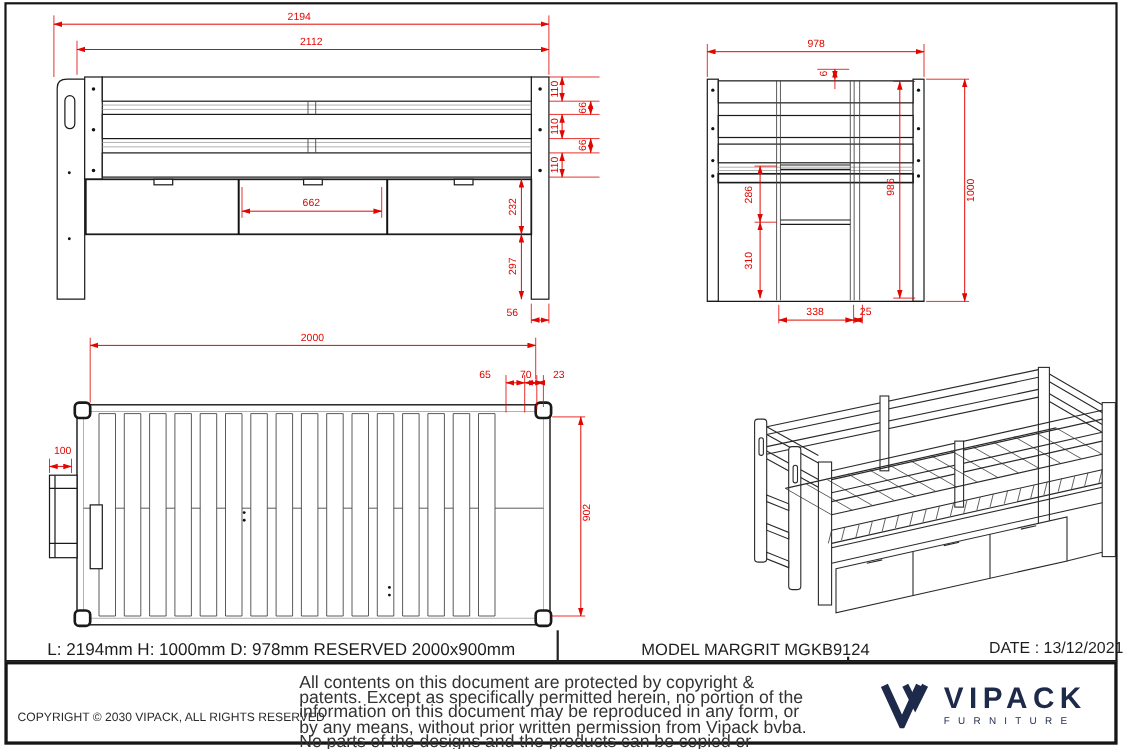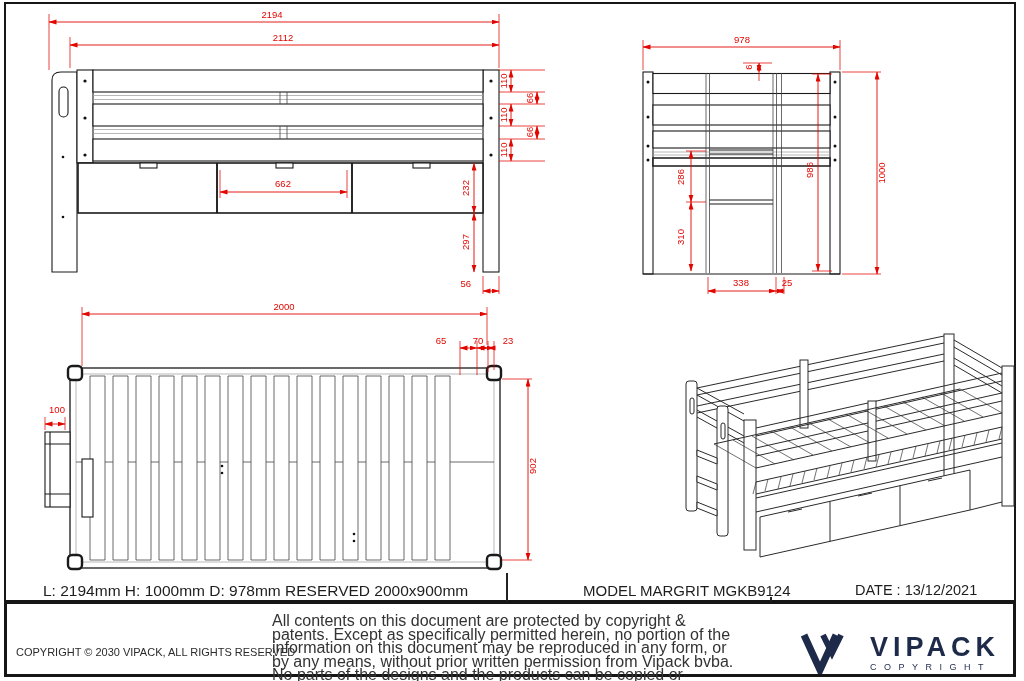--- a/index.html
+++ b/index.html
@@ -5,24 +5,24 @@
   html,body{margin:0;padding:0;background:#fff;width:1024px;height:681px;overflow:hidden;
     font-family:"Liberation Sans",sans-serif;}
   .abs{position:absolute;}
   .frame-main{left:4px;top:2px;width:1012px;height:600px;border:2px solid #161616;box-sizing:border-box;background:#fff;z-index:1;}
   .frame-footer{left:4px;top:601px;width:1012px;height:76px;border:3px solid #161616;box-sizing:border-box;background:#fff;z-index:3;}
   #dwg{left:0;top:0;z-index:2;}
   .divider{background:#222;z-index:2;}
   .txt{z-index:4;color:#1d1d1d;white-space:nowrap;}
   .size-line{left:43px;top:582px;font-size:15.5px;}
   .model-line{left:583px;top:582px;font-size:15px;}
-  .date-line{left:855px;top:582px;font-size:14.5px;}
+  .date-line{left:899px;top:582px;font-size:14.5px;}
   .copyright{left:16px;top:646px;font-size:11px;color:#2b2b2b;}
   .legal{left:272px;top:614px;width:472px;font-size:16px;line-height:13.5px;color:#333;white-space:normal;z-index:4;}
-  .logo{left:800px;top:620px;z-index:4;display:flex;align-items:center;gap:24px;margin-top:12px;}
+  .logo{left:800px;top:620px;z-index:4;display:flex;align-items:center;gap:12px;}
   .logo-txt{display:flex;flex-direction:column;}
   .logo-name{font-size:27px;font-weight:bold;letter-spacing:5px;color:#1e2a4a;line-height:26px;}
   .logo-sub{font-size:9px;letter-spacing:7.5px;color:#1e2a4a;margin-top:2px;}
   
   .part{stroke:#1a1a1a;stroke-width:1.1;fill:#fff;}
   .lnk{stroke:#1a1a1a;stroke-width:1.1;fill:none;}
   .thick{stroke:#111;stroke-width:1.8;fill:none;}
   .thin{stroke:#9a9a9a;stroke-width:0.7;fill:none;}
   .thin2{stroke:#444;stroke-width:0.8;fill:none;}
   .dim{stroke:#e10600;stroke-width:0.9;fill:none;}
@@ -214,15 +214,15 @@
 <div class="abs frame-footer"></div>
 <div class="abs txt copyright">COPYRIGHT  © 2030 VIPACK, ALL RIGHTS RESERVED</div>
 <div class="abs legal">All contents on this document are protected by copyright &amp; patents. Except as specifically permitted herein, no portion of the information on this document may be reproduced in any form, or by any means, without prior written permission from Vipack bvba. No parts of the designs and the products can be copied or transmitted. Product and drawings under Patent and Copyright.</div>
 <div class="abs logo">
   <svg width="46" height="42" viewBox="0 0 46 42">
     <path d="M4,3 L20,38 L36,3" fill="none" stroke="#1e2a4a" stroke-width="7"></path>
     <path d="M23,3 L32,21 L41,3" fill="none" stroke="#1e2a4a" stroke-width="6"></path>
   </svg>
   <div class="logo-txt">
     <span class="logo-name">VIPACK</span>
-    <span class="logo-sub">COPYRIGHT</span>
+    <span class="logo-sub">FURNITURE</span>
   </div>
 </div>
 
 </body></html>

